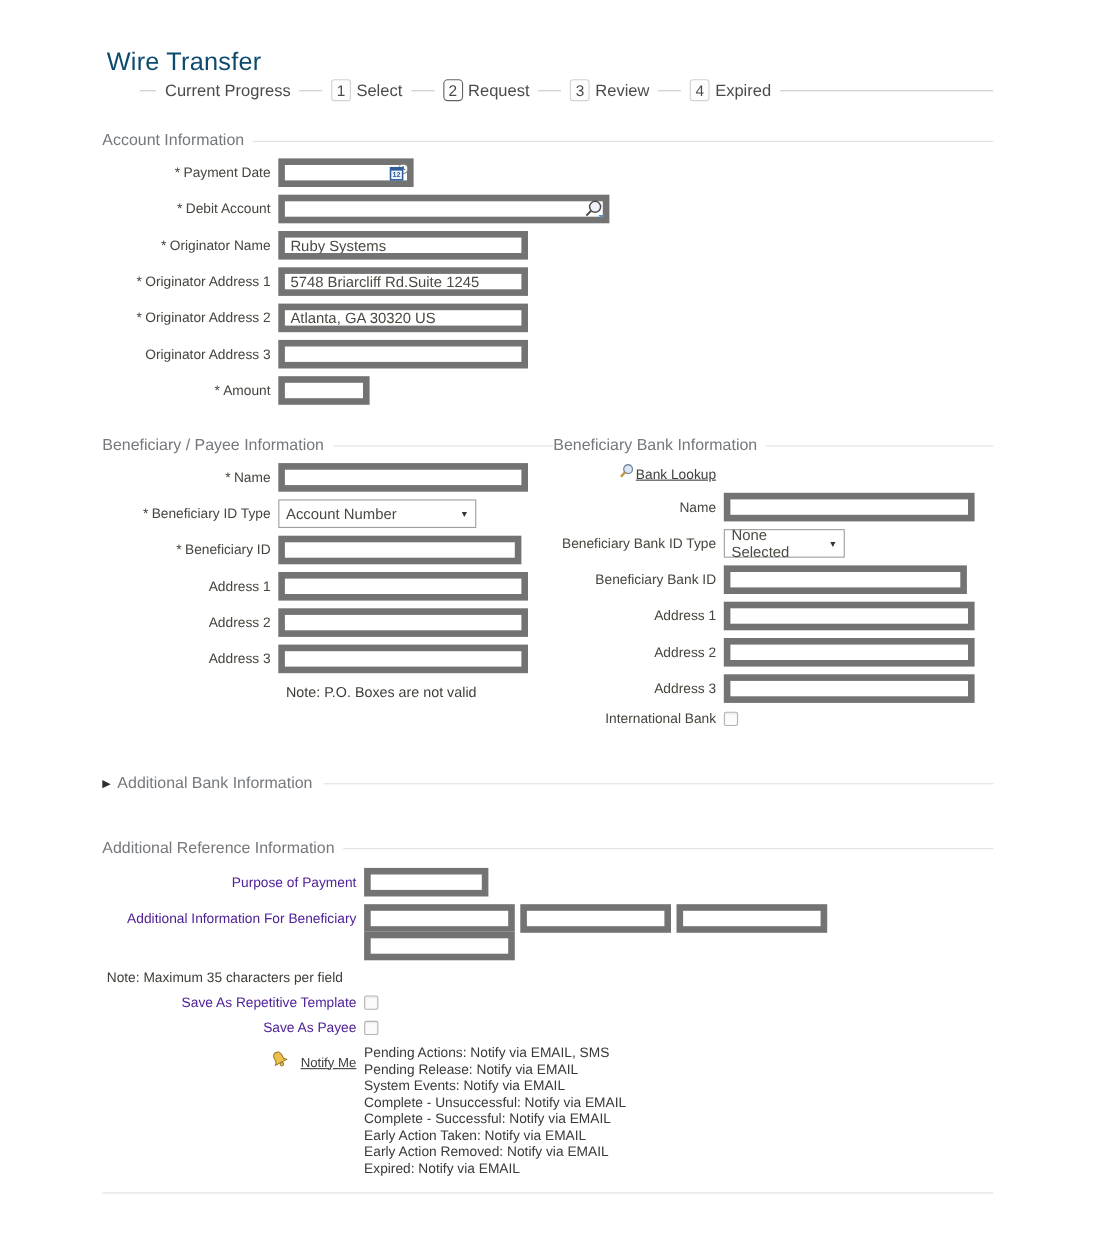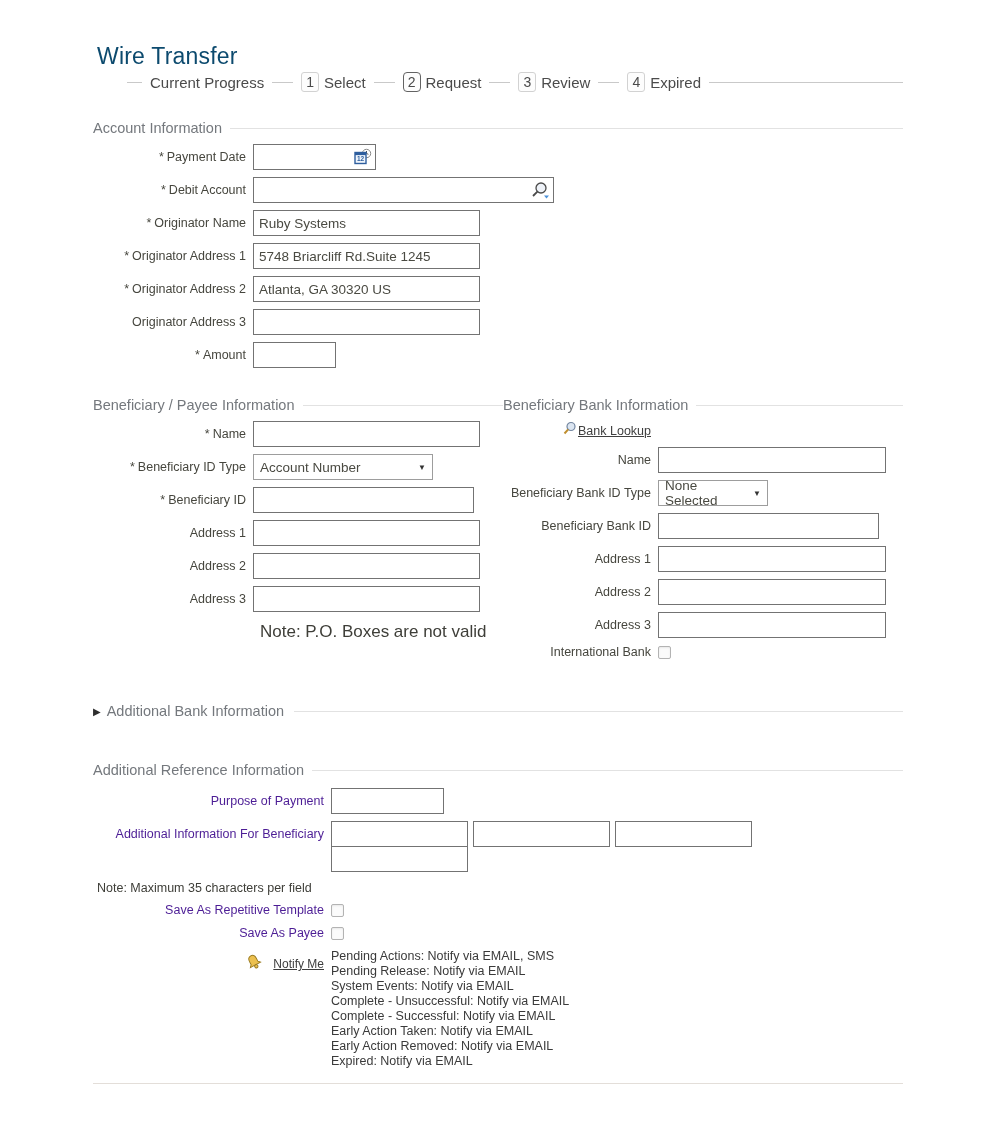--- a/index.html
+++ b/index.html
@@ -28,21 +28,21 @@
   .sect-head { display:flex; align-items:center; }
   .sect-title { font-size:14.5px; color:#74787d; white-space:nowrap; }
   .sect-rule { flex:1; height:1px; background:#e2e2e2; margin-left:8px; }
 
   
   .row { display:flex; align-items:center; margin-bottom:7px; }
   .lbl { width:160px; padding-right:7px; text-align:right; font-size:12.5px; color:#46463e; white-space:nowrap; }
   .lbl2 { width:238px; padding-right:7px; text-align:right; font-size:12.5px; color:#4c1d95; white-space:nowrap; }
   .lblr { width:155px; padding-right:7px; text-align:right; font-size:12.5px; color:#46463e; white-space:nowrap; }
   .req { margin-right:3px; }
-  input[type=text] { border:1px solid #737373; height:26px; font-size:13.5px; color:#4a4a42;
+  input[type=text] { border:6px solid #737373; height:26px; font-size:13.5px; color:#4a4a42;
                      padding:0 5px; font-family:"Liberation Sans",sans-serif; background:#fff; }
   .w-std { width:227px; } .w-amt { width:83px; } .w-benid { width:221px; }
   .w-bank { width:228px; } .w-bankid { width:221px; } .w-purpose { width:113px; } .w-ai { width:137px; }
 
   .iconwrap { position:relative; display:inline-block; }
   .iw-date { width:123px; } .iw-debit { width:301px; }
   .iw-date input, .iw-debit input { width:100%; }
   .in-icon { position:absolute; top:4px; cursor:pointer; }
   .ic-cal { right:4px; } .ic-mag { right:4px; }
 
@@ -60,21 +60,21 @@
   
   .twocol { display:flex; margin-top:29px; align-items:flex-start; }
   .col-left { width:410px; }
   .col-right { flex:1; }
   .col-left .sect-head, .col-right .sect-head { margin-bottom:8px; }
 
   .lookup-row { display:flex; margin-bottom:7px; }
   .lookup-cell { width:155px; padding-right:7px; display:flex; justify-content:flex-end; align-items:center; }
   .lookup-link { font-size:12.5px; color:#3f3f3f; text-decoration:underline; cursor:pointer; margin-left:1px; }
 
-  .note-left { margin:10px 0 12px 167px; font-size:17px; color:#3e3e38; }
+  .note-left { margin:10px 0 12px 167px; font-size:13px; color:#3e3e38; }
 
   
   .addbank { display:flex; align-items:center; margin-top:37px; }
   .tri { font-size:10px; color:#2e2e2e; margin-right:6px; cursor:pointer; }
   .addbank .sect-rule { margin-left:10px; }
 
   
   .sect-ref { margin-top:43px; }
   .sect-ref .sect-head { margin-bottom:10px; }
   .ai-row { display:flex; align-items:flex-start; margin-bottom:7px; }

